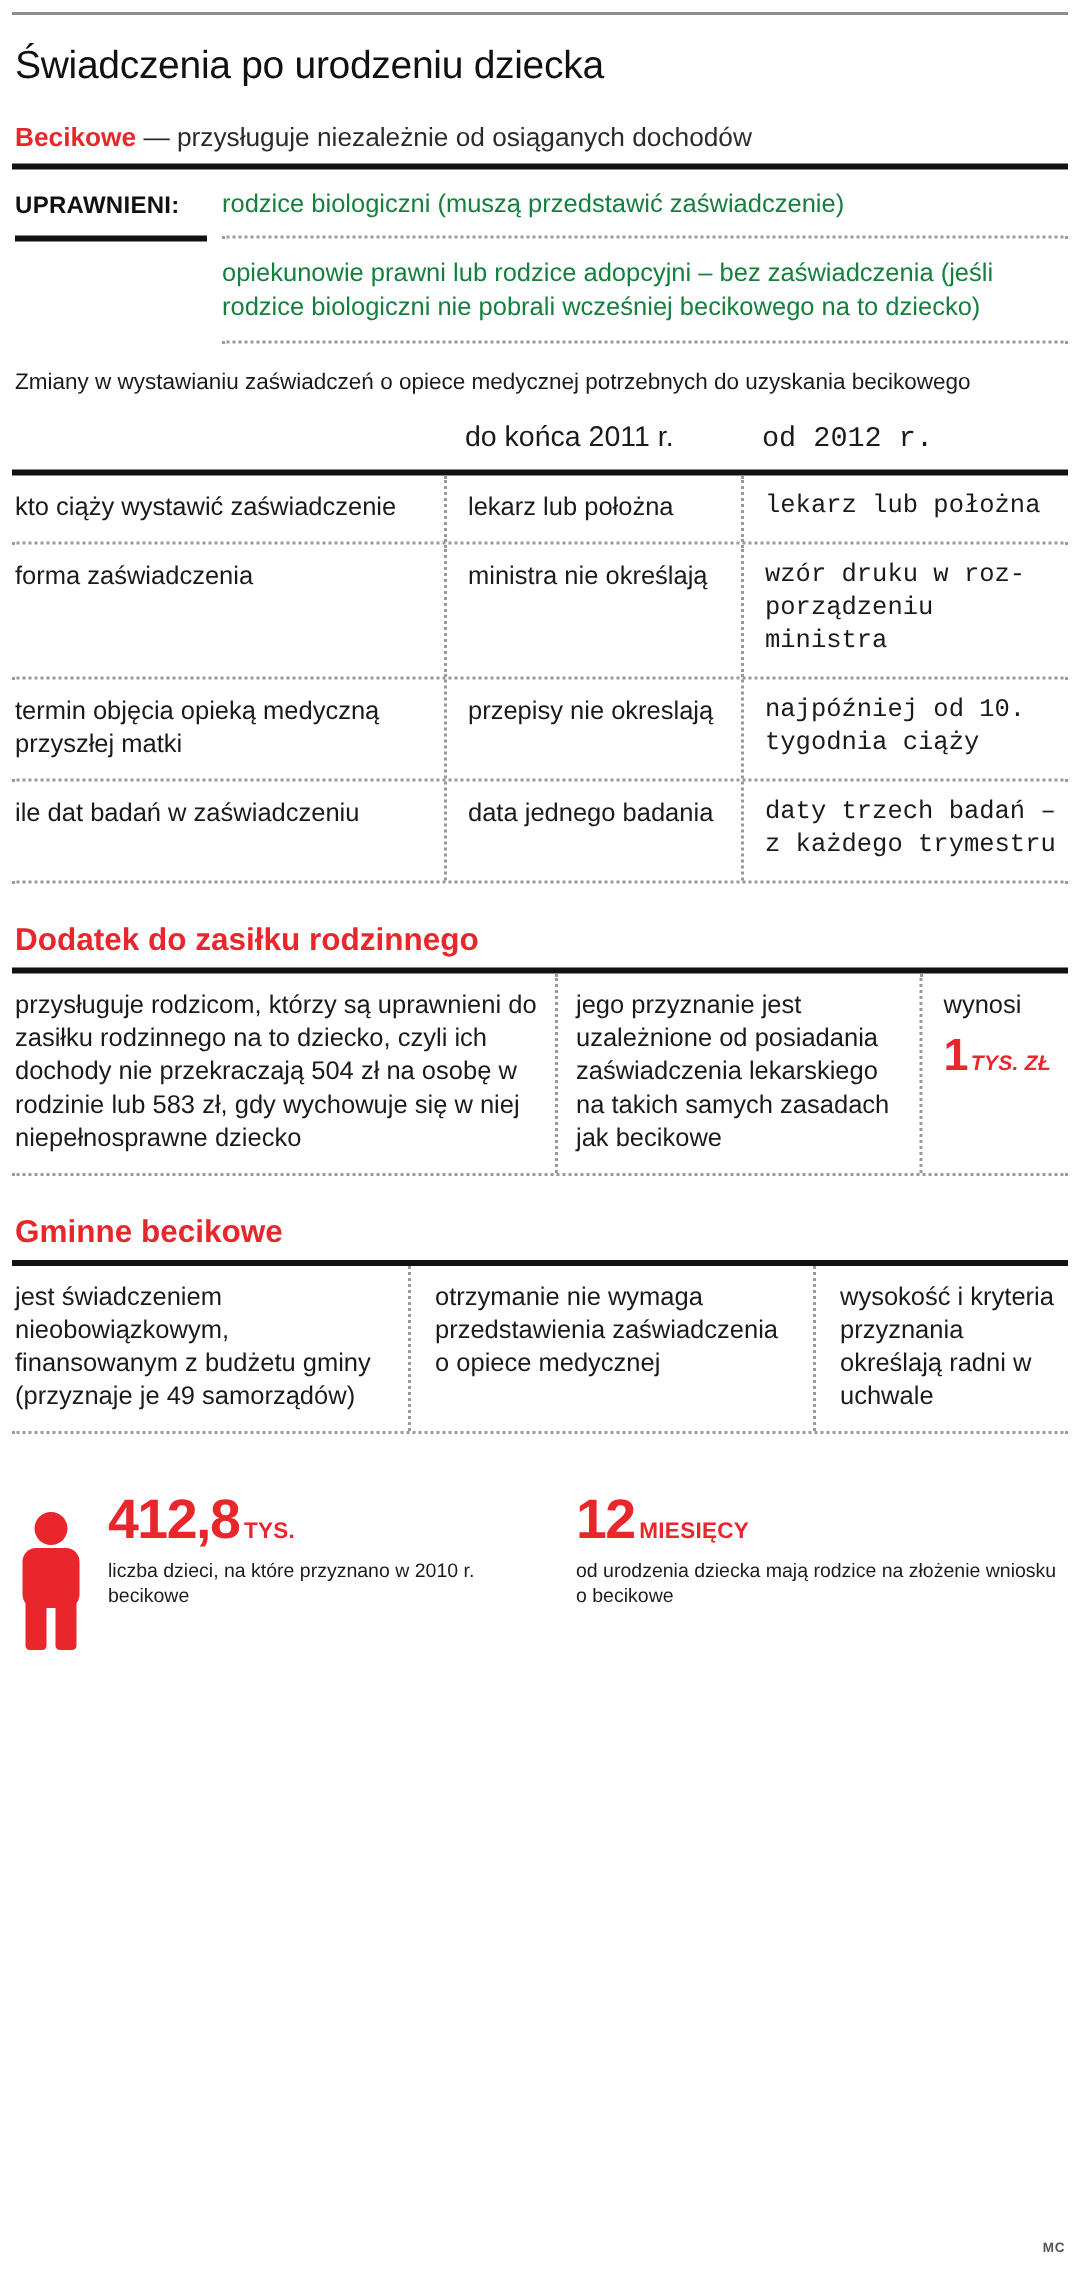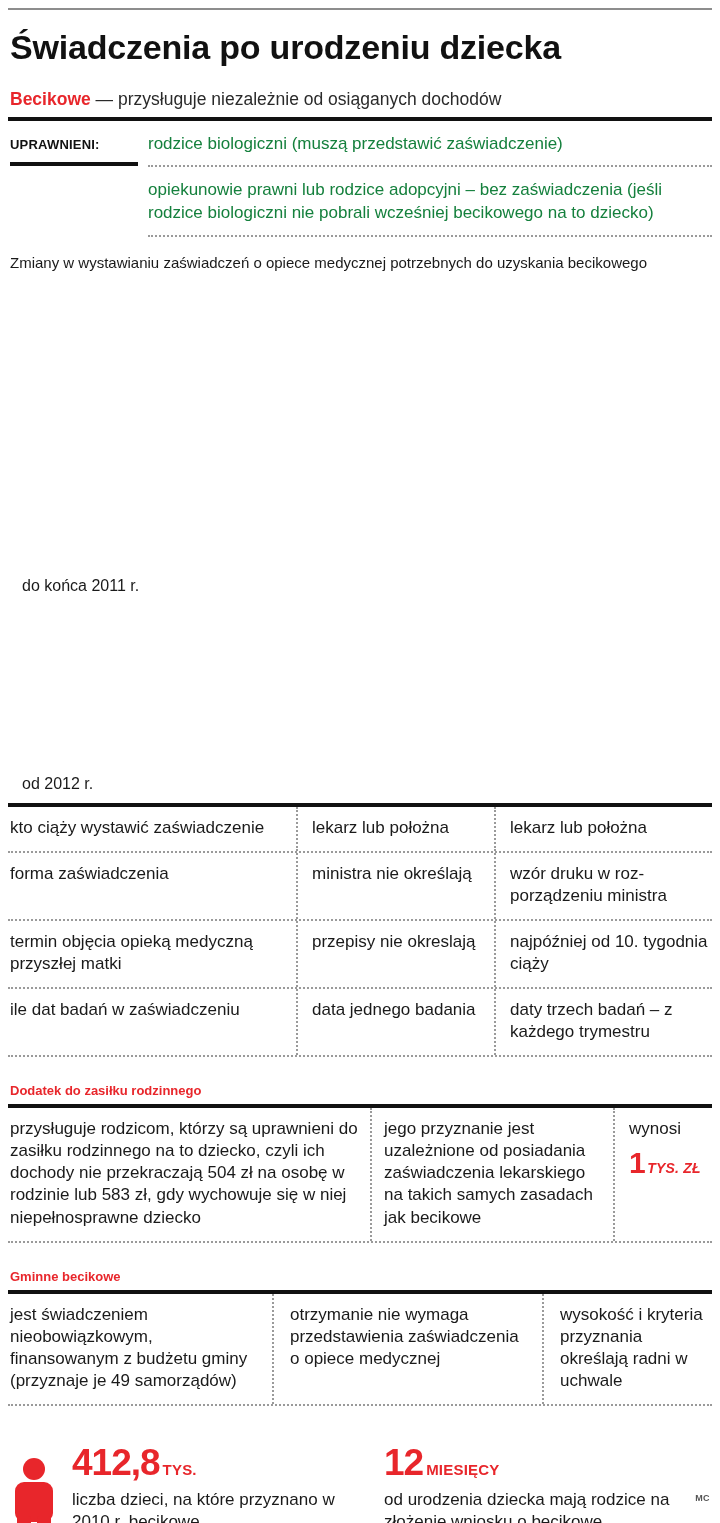--- a/index.html
+++ b/index.html
@@ -34,57 +34,57 @@
     background: #111111;
     margin: 6px 0 0 0;
   }
   .rule-dotted {
     height: 0;
     border-top: 2px dotted #9a9a9a;
   }
 
   
   .main-title {
-    font-size: 34px;
-    font-weight: bold;
+    font-size: 26px;
+    font-weight: normal;
     letter-spacing: -0.2px;
     margin: 18px 0 0 2px;
     color: #111111;
   }
   .subtitle-line {
     font-size: 17.5px;
     margin: 22px 0 0 2px;
     color: #2a2a2a;
     line-height: 1.25;
   }
   .subtitle-line .accent {
     color: #e8262b;
     font-weight: bold;
   }
   .section-head {
     color: #e8262b;
     font-weight: bold;
-    font-size: 13px;
+    font-size: 21px;
     margin: 0 0 0 2px;
   }
 
   
   .elig {
     display: flex;
     align-items: flex-start;
     margin-top: 12px;
   }
   .elig-label-col {
     width: 140px;
     flex: 0 0 140px;
     box-sizing: border-box;
     padding-left: 2px;
   }
   .elig-label {
-    font-size: 13px;
+    font-size: 16px;
     font-weight: bold;
     letter-spacing: 0.2px;
     color: #111111;
     padding-top: 4px;
     white-space: nowrap;
   }
   .elig-label-underline {
     height: 4px;
     background: #111111;
     margin-top: 10px;
@@ -112,35 +112,34 @@
     color: #1a1a1a;
   }
 
   
   .tbl {
     width: 100%;
     margin-top: 14px;
   }
   .tbl-headrow {
     display: flex;
-    font-size: 16px;
-    color: #1a1a1a;
-    flex-direction: column;
+    font-size: 19px;
+    color: #1a1a1a;
   }
   .tbl-row {
     display: flex;
     font-size: 17px;
     line-height: 1.3;
     color: #1a1a1a;
   }
   .c1 { width: 288px; flex: 0 0 288px; box-sizing: border-box; padding: 10px 10px 12px 2px; }
   .c2 { width: 198px; flex: 0 0 198px; box-sizing: border-box; padding: 10px 10px 12px 14px;
         border-left: 2px dotted #9a9a9a; }
   .c3 { flex: 1 1 auto; box-sizing: border-box; padding: 10px 2px 12px 14px;
-        border-left: 2px dotted #9a9a9a; }
+        border-left: 2px dotted #9a9a9a; font-family: Liberation Mono, monospace; }
   .tbl-headrow .c1 { padding-bottom: 4px; padding-top: 2px; }
   .tbl-headrow .c2,
   .tbl-headrow .c3 { border-left: none; padding-bottom: 4px; padding-top: 2px; }
 
   
   .d1 { width: 362px; flex: 0 0 362px; box-sizing: border-box; padding: 10px 12px 12px 2px; }
   .d2 { width: 243px; flex: 0 0 243px; box-sizing: border-box; padding: 10px 10px 12px 12px;
         border-left: 2px dotted #9a9a9a; }
   .d3 { flex: 1 1 auto; box-sizing: border-box; padding: 10px 2px 12px 14px;
         border-left: 2px dotted #9a9a9a; }
@@ -185,21 +184,21 @@
   }
   .stat-big {
     color: #e8262b;
     font-weight: bold;
     line-height: 1;
     white-space: nowrap;
   }
   .stat-big .num { font-size: 37px; letter-spacing: -1px; }
   .stat-big .unit { font-size: 15px; letter-spacing: 0.2px; margin-left: 3px; }
   .stat-desc {
-    font-size: 17px;
+    font-size: 13px;
     line-height: 1.3;
     color: #1a1a1a;
     margin-top: 8px;
   }
   .credit {
     position: absolute;
     right: 10px;
     bottom: 28px;
     font-size: 9px;
     font-weight: bold;

